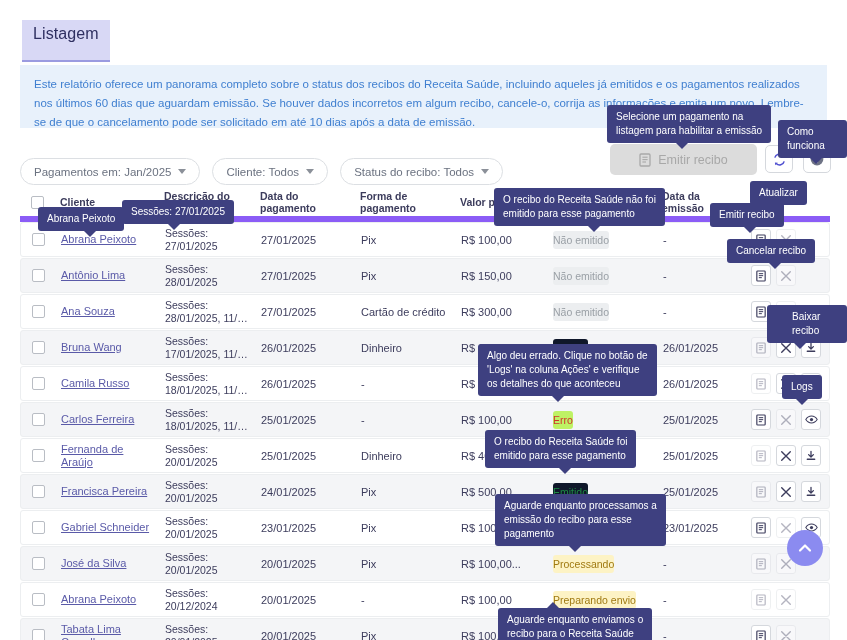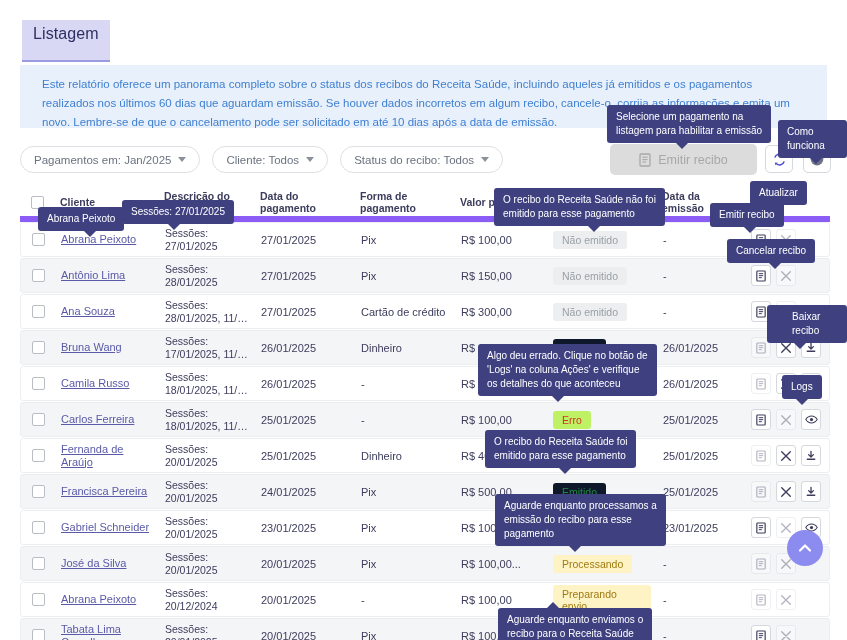--- a/index.html
+++ b/index.html
@@ -27,35 +27,36 @@
   }
 
   
   .banner {
     position: absolute; left: 20px; top: 65px;
     width: 807px; height: 63px;
     background: #e8f1fb;
     color: #3f7fd0;
     font-size: 11.5px;
     line-height: 19px;
-    padding: 10px 22px;
+    padding: 10px 14px;
   }
 
   
   .filters { position: absolute; left: 20px; top: 146px; display: flex; gap: 12px; }
   .chip {
     border: 1px solid #dcdfe3;
     border-radius: 16px;
     height: 27px;
     padding: 0 13px;
     display: flex; align-items: center; gap: 7px;
     font-size: 11.5px;
     color: #6b7280;
     background: #fff;
     white-space: nowrap;
+    margin-top: 12px;
   }
   .caret {
     width: 0; height: 0;
     border-left: 4px solid transparent;
     border-right: 4px solid transparent;
     border-top: 5px solid #8b9099;
   }
 
   
   .emitir-btn {
@@ -124,21 +125,21 @@
     color: #5a5aa8;
     text-decoration: underline;
     font-size: 11px;
     line-height: 13px;
     display: inline-block;
   }
   .two-line { line-height: 13px; font-size: 10.5px; }
 
   .badge {
     display: inline-block;
-    padding: 3px 9px;
+    padding: 3px 0;
     border-radius: 3px;
     font-size: 10.5px;
   }
   .b-none  { background: #eceef0; color: #9aa0a6; }
   .b-ok    { background: #0f172a; color: #1f8a45; }
   .b-err   { background: #bef264; color: #d0342c; }
   .b-proc  { background: #fdf3c5; color: #a07a12; }
 
   .act {
     width: 20px; height: 21px;

